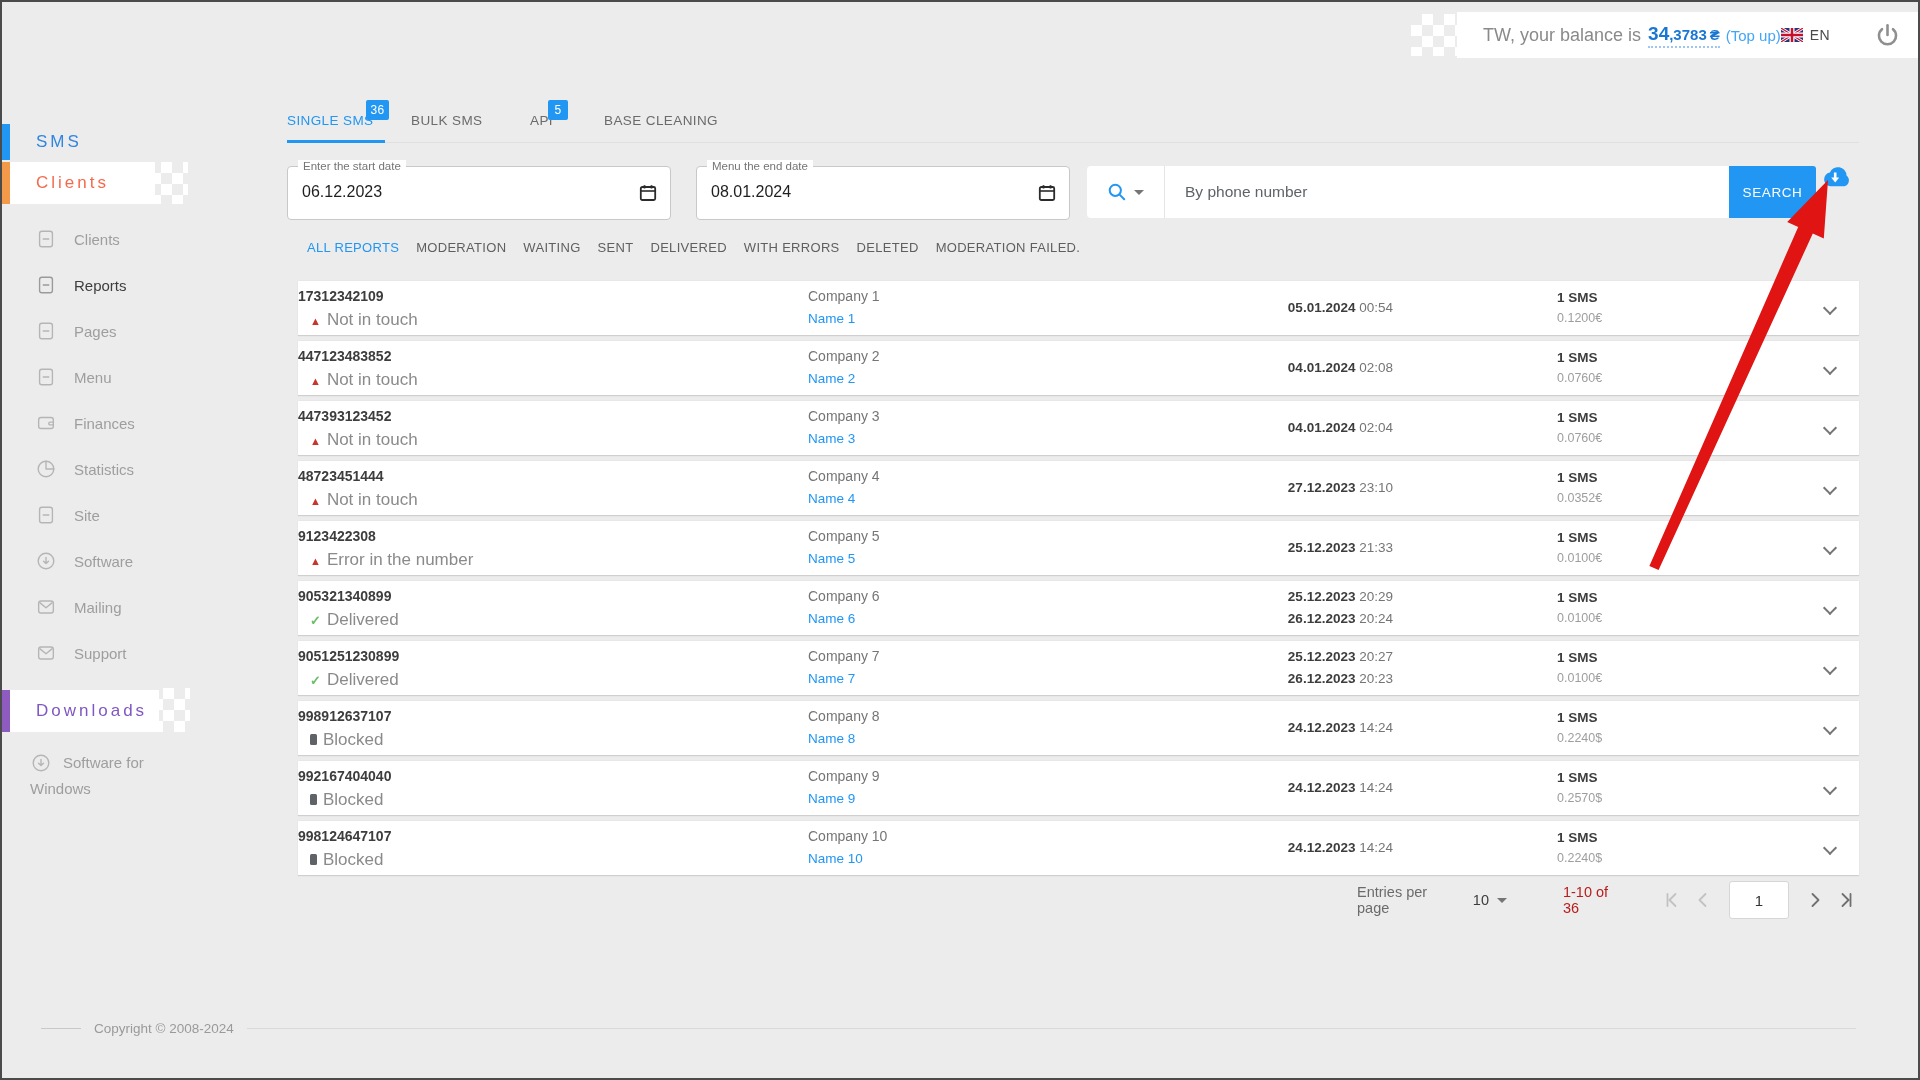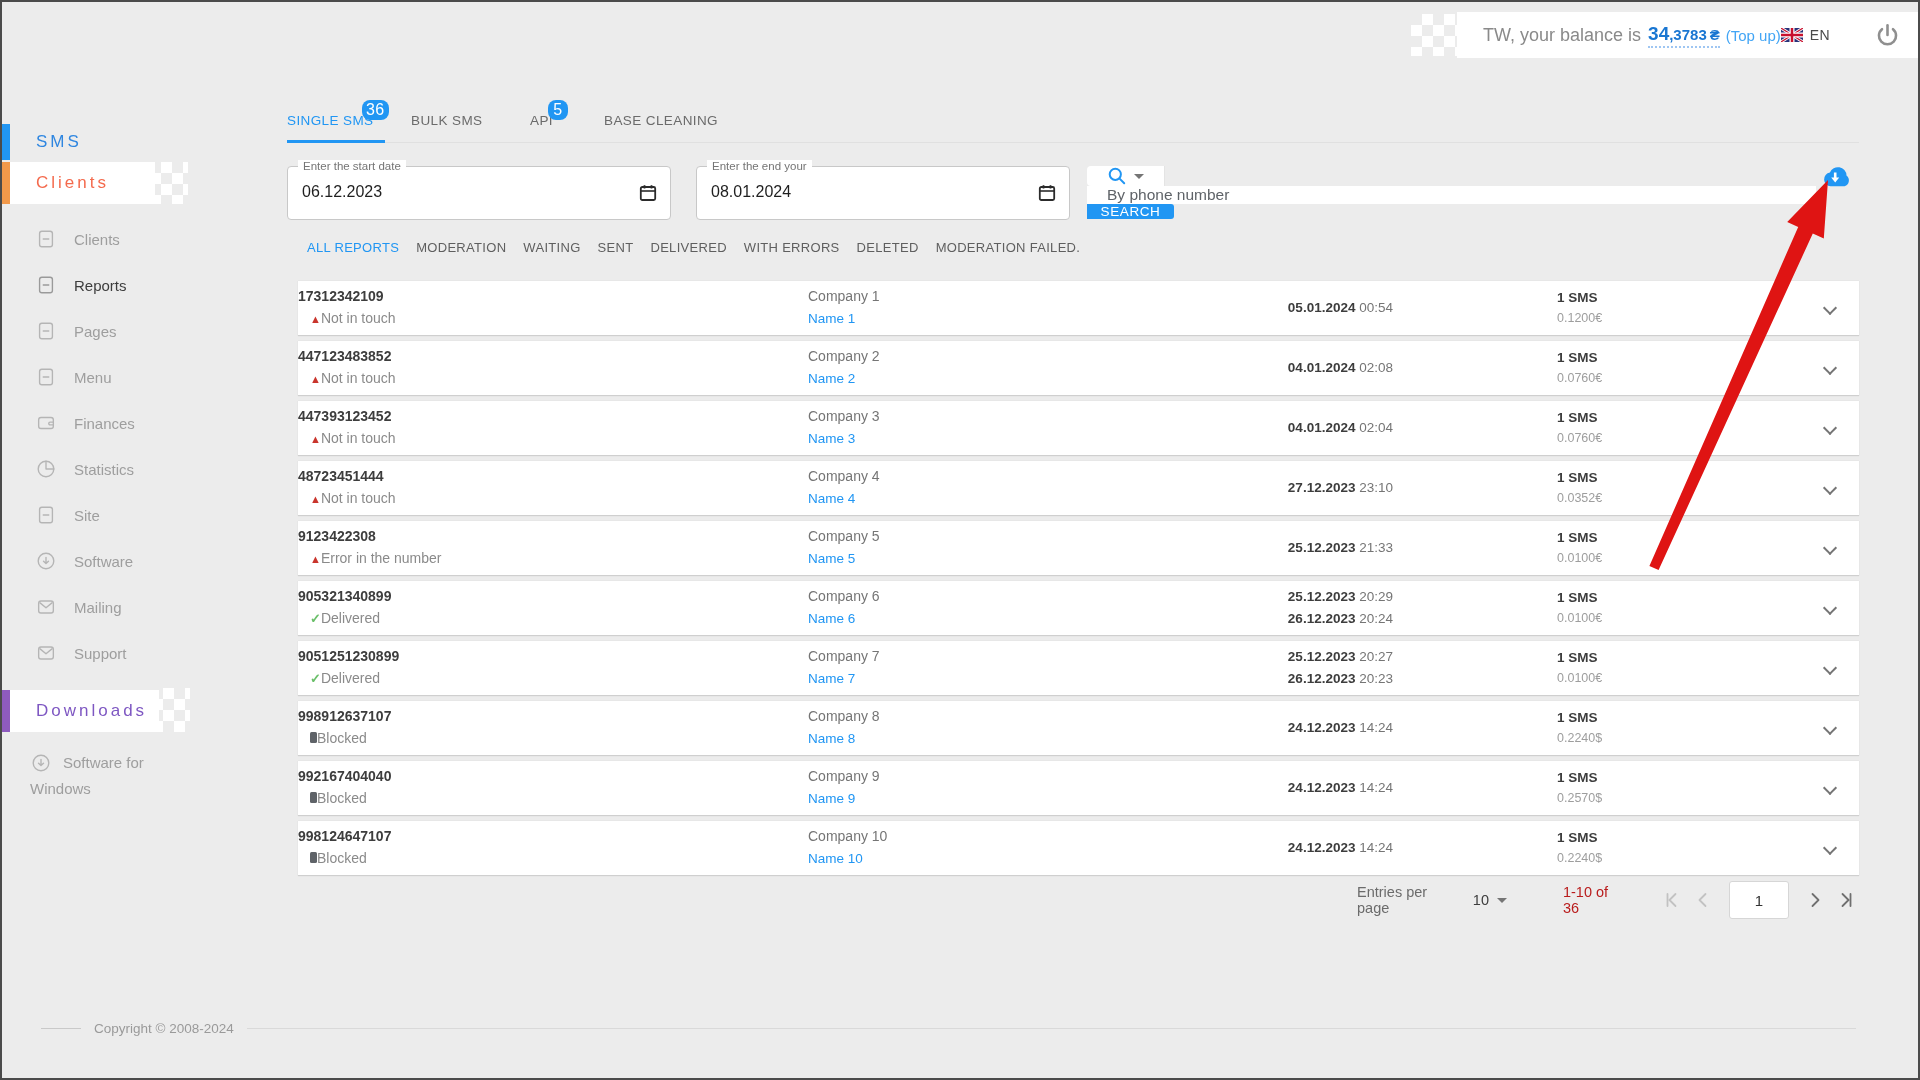--- a/index.html
+++ b/index.html
@@ -56,46 +56,46 @@
 
   .copyright { position:absolute; left:39px; top:1019px; right:62px; display:flex; align-items:center; }
   .copyright::before { content:""; width:40px; border-top:1px solid #c9c9c9; margin-right:13px; }
   .copyright::after { content:""; flex:1; border-top:1px solid #d9d9d9; margin-left:13px; }
   .copyright .ctext { font-size:13.5px; color:#9a9a9a; white-space:nowrap; }
 
   
   .tabs { position:absolute; left:285px; top:98px; width:1572px; height:43px; border-bottom:1px solid #e0e0e0; }
   .tab { position:absolute; top:13px; font-size:13.5px; color:#6b6b6b; letter-spacing:.4px; cursor:pointer; white-space:nowrap; }
   .tab.active { color:#2196F3; }
-  .tab .badge { position:absolute; top:-13px; right:-15px; min-width:20px; height:20px; border-radius:8px; background:#2196F3;
-                color:#fff; font-size:16px; display:flex; align-items:center; justify-content:center; padding:0 4px; }
+  .tab .badge { position:absolute; top:-13px; right:-15px; min-width:20px; height:20px; border-radius:2px; background:#2196F3;
+                color:#fff; font-size:12px; display:flex; align-items:center; justify-content:center; padding:0 4px; }
   .tab-underline { position:absolute; left:0; bottom:-1px; width:98px; height:3px; background:#2196F3; }
 
   
   .datebox { position:absolute; top:164px; height:54px; background:#fff; border:1px solid #c8c8c8; border-radius:4px; }
   .datebox .flabel { position:absolute; top:-7px; left:10px; background:#fff; padding:0 5px; font-size:11.5px; color:#757575; white-space:nowrap; }
   .datebox .dval { position:absolute; left:14px; top:16px; font-size:16px; color:#1f1f1f; }
   .datebox .cal { position:absolute; right:12px; top:16px; cursor:pointer; }
-  .searchgroup { position:absolute; left:1085px; top:164px; width:729px; height:39px; display:flex;flex-direction:column; }
+  .searchgroup { position:absolute; left:1085px; top:164px; width:729px; height:52px; display:flex; }
   .stype { width:78px; background:#fff; border-radius:4px 0 0 4px; border-right:1px solid #e4e4e4; display:flex; align-items:center; justify-content:center; gap:7px; cursor:pointer; }
   .caret { width:0; height:0; border-left:5px solid transparent; border-right:5px solid transparent; border-top:5px solid #757575; }
   .sinput { flex:1; border:0; outline:none; background:#fff; font-size:15.5px; color:#3c4043; padding:0 20px; font-family:"Liberation Sans", sans-serif; }
   .sinput::placeholder { color:#5f6368; opacity:1; }
   .sbtn { width:87px; background:#2196F3; color:#fff; border:0; font-size:13.5px; letter-spacing:.6px; border-radius:0 3px 3px 0; cursor:pointer; font-family:"Liberation Sans", sans-serif; }
   .cloud { position:absolute; left:1814px; top:162px; cursor:pointer; }
 
   
   .rtabs { position:absolute; left:305px; top:238px; display:flex; gap:17px; }
   .rtab { font-size:13px; color:#5f5f5f; letter-spacing:.3px; cursor:pointer; white-space:nowrap; }
   .rtab.active { color:#2196F3; }
 
   
   .row { position:absolute; left:296px; width:1561px; height:55px; background:#fff; border-top:1px solid #e7e7e7; box-shadow:0 1px 1px rgba(0,0,0,.12); }
   .c-phone { position:absolute; left:0; top:7px; font-size:14px; font-weight:bold; color:#3d3d3d; }
-  .c-status { position:absolute; left:12px; top:29px; font-size:14px; color:#8a8a8a; display:flex; align-items:center; }
+  .c-status { position:absolute; left:12px; top:29px; font-size:17px; color:#8a8a8a; display:flex; align-items:center; gap:6px; }
   .status-ico[data-icon="warning"]::before { content:"▲"; color:#c9342c; font-size:11px; }
   .status-ico[data-icon="check"]::before { content:"✓"; color:#6abf69; font-size:13px; font-weight:bold; }
   .status-ico[data-icon="blocked"]::before { content:""; display:inline-block; width:7px; height:11px; background:#5f6368; border-radius:1.5px; }
   .c-company { position:absolute; left:510px; top:7px; font-size:14px; color:#757575; }
   .c-name { position:absolute; left:510px; top:30px; font-size:13.5px; color:#2196F3; text-decoration:none; cursor:pointer; }
   .c-dates { position:absolute; right:466px; top:0; height:100%; display:flex; flex-direction:column; justify-content:center; align-items:flex-end; }
   .date-line { font-size:13.5px; line-height:22px; color:#757575; white-space:nowrap; }
   .date-line .d { font-weight:bold; color:#3d3d3d; }
   .c-sms { position:absolute; left:1259px; top:0; height:100%; display:flex; flex-direction:column; justify-content:center; }
   .c-sms .s { font-size:13.5px; font-weight:bold; color:#3d3d3d; line-height:21px; }
@@ -269,21 +269,21 @@
     <span class="cal">
       <svg width="20" height="20" viewBox="0 0 20 20">
           <rect x="2.8" y="4" width="14.4" height="13" rx="1.5" fill="none" stroke="#2b2b2b" stroke-width="1.8"></rect>
           <line x1="6.5" y1="2.2" x2="6.5" y2="5.5" stroke="#2b2b2b" stroke-width="1.8"></line>
           <line x1="13.5" y1="2.2" x2="13.5" y2="5.5" stroke="#2b2b2b" stroke-width="1.8"></line>
           <line x1="2.8" y1="8" x2="17.2" y2="8" stroke="#2b2b2b" stroke-width="1.6"></line>
         </svg>
     </span>
   </div>
   <div class="datebox" style="left:694px;width:374px">
-    <span class="flabel">Enter the end your</span>
+    <span class="flabel">Menu the end date</span>
     <span class="dval">08.01.2024</span>
     <span class="cal">
       <svg width="20" height="20" viewBox="0 0 20 20">
           <rect x="2.8" y="4" width="14.4" height="13" rx="1.5" fill="none" stroke="#2b2b2b" stroke-width="1.8"></rect>
           <line x1="6.5" y1="2.2" x2="6.5" y2="5.5" stroke="#2b2b2b" stroke-width="1.8"></line>
           <line x1="13.5" y1="2.2" x2="13.5" y2="5.5" stroke="#2b2b2b" stroke-width="1.8"></line>
           <line x1="2.8" y1="8" x2="17.2" y2="8" stroke="#2b2b2b" stroke-width="1.6"></line>
         </svg>
     </span>
   </div>

